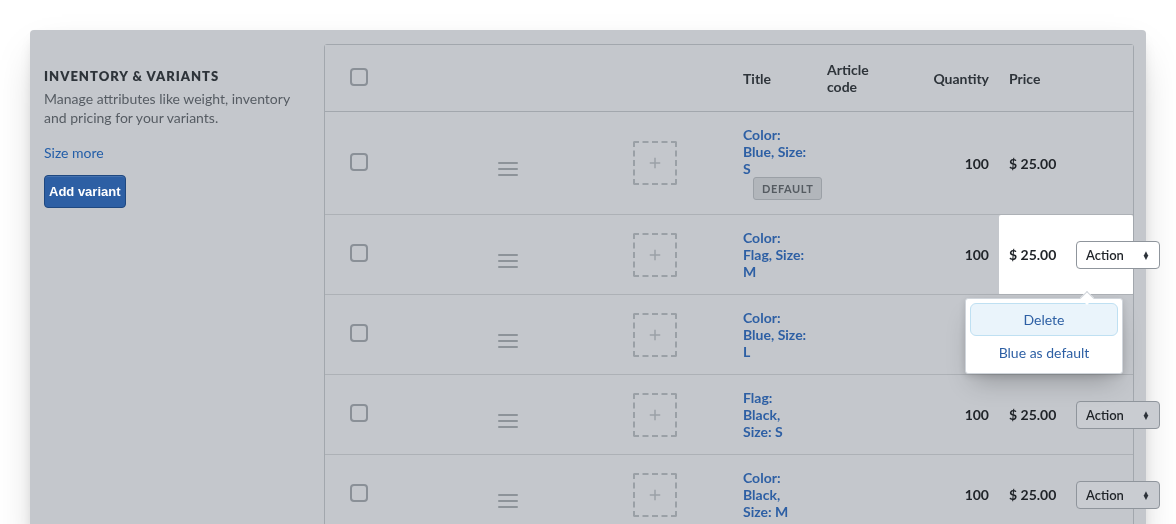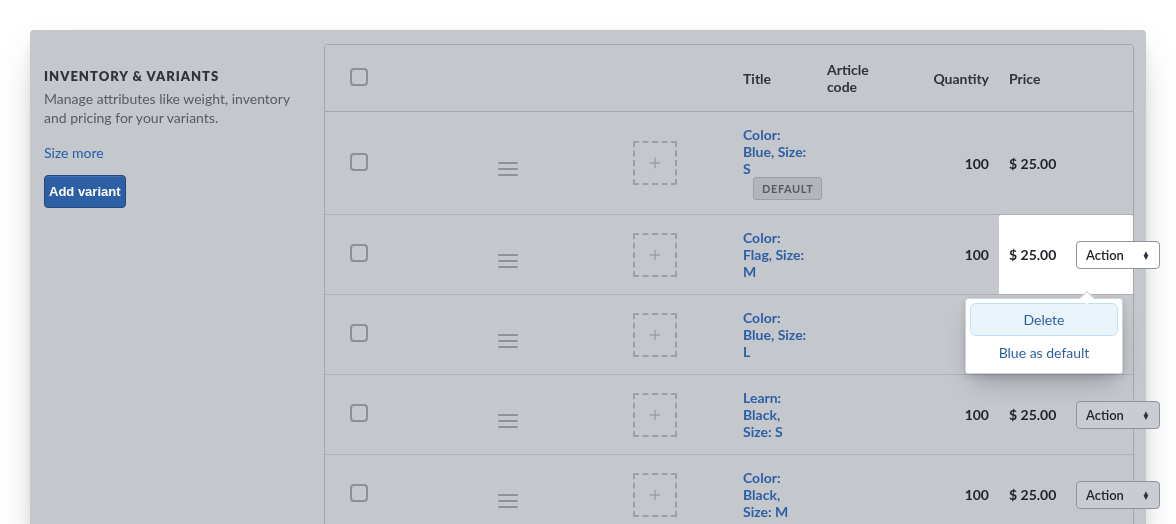--- a/index.html
+++ b/index.html
@@ -343,21 +343,21 @@
     </td>
     <td class="center">
       <span class="imgbox">
                 <svg viewBox="0 0 24 24" fill="none">
                   <line x1="12" y1="5" x2="12" y2="19"></line>
                   <line x1="5" y1="12" x2="19" y2="12"></line>
                 </svg>
               </span>
     </td>
     <td>
-      <a class="tlink">Learn: Black, Size: S</a>
+      <a class="tlink">Flag: Black, Size: S</a>
     </td>
     <td></td>
     <td class="right"><span class="qty">100</span></td>
     <td class="price-cell"><span class="price">$ 25.00</span></td>
     <td class="act-cell" style="text-align:center; overflow:visible;">
       <span class="actbtn">
         <span>Action</span>
         <span class="sort">
                   <span>▲</span>
                   <span>▼</span>

